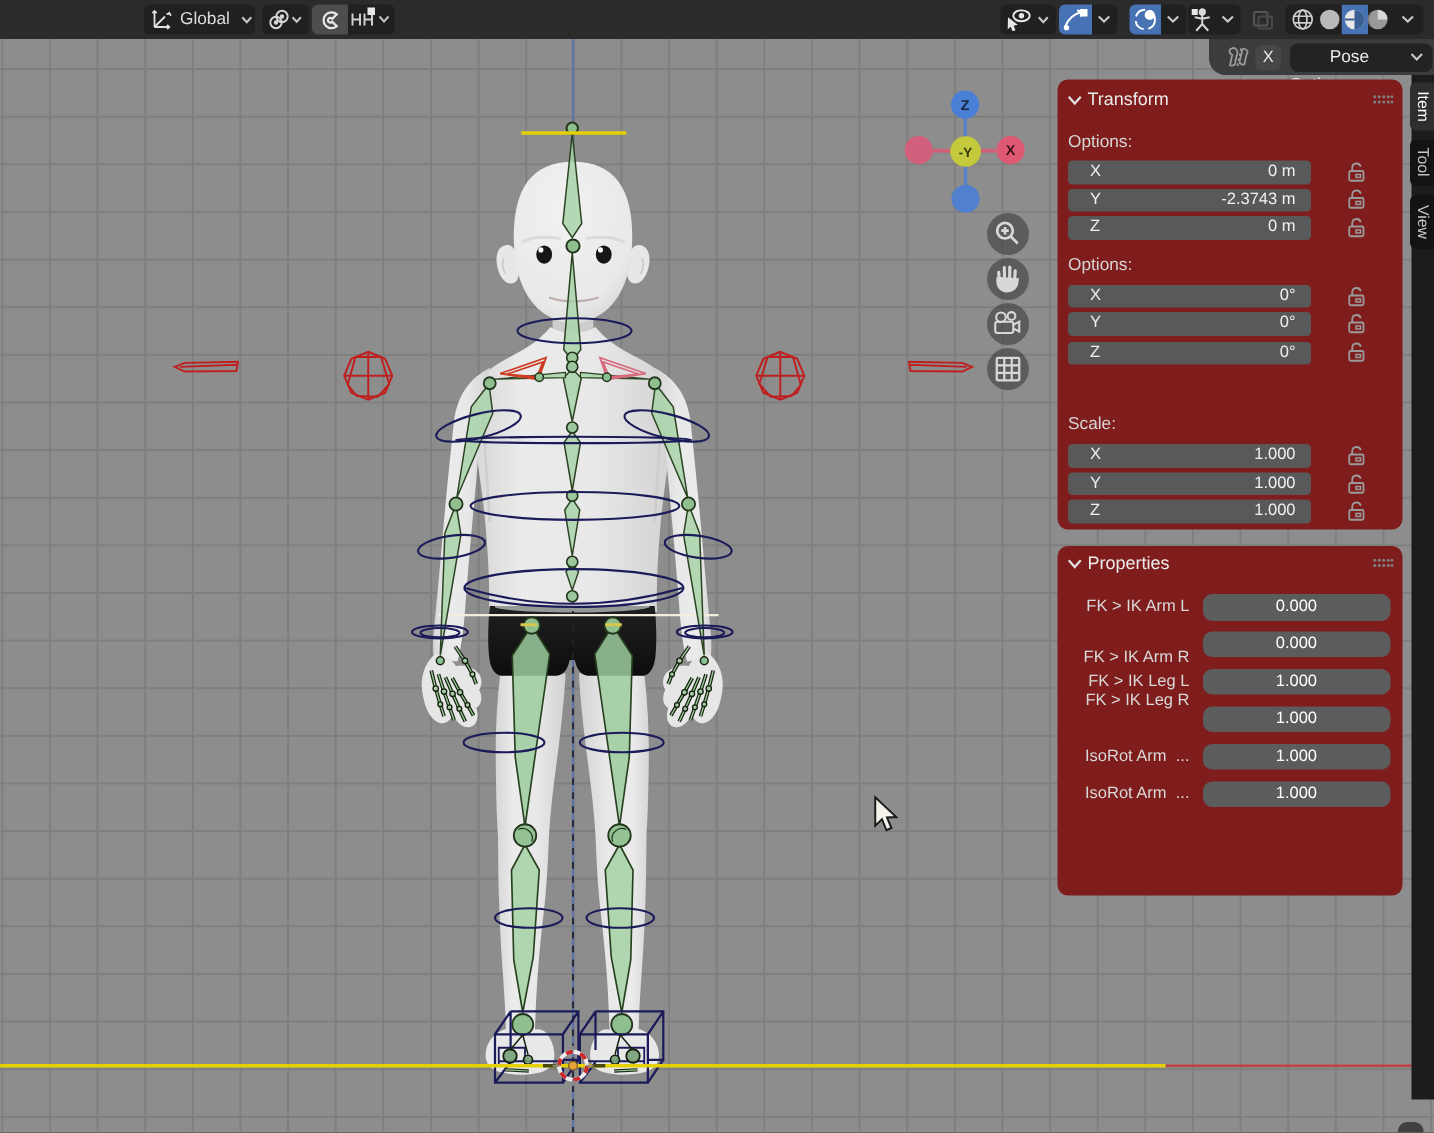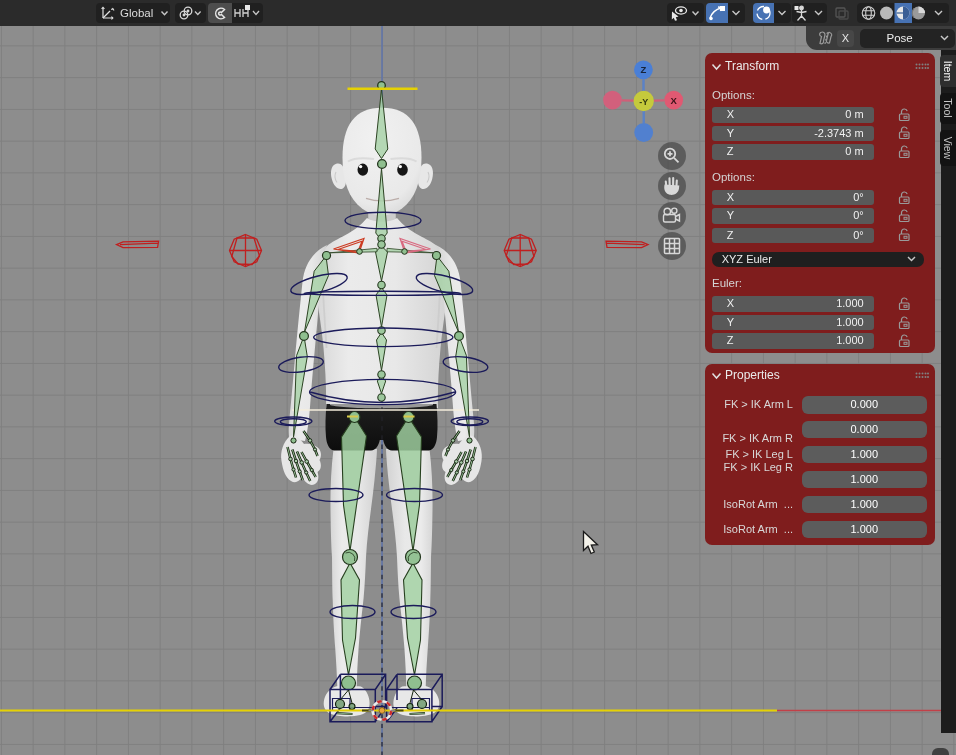--- a/index.html
+++ b/index.html
@@ -483,27 +483,21 @@
         <rect x="8" y="9.3" width="3" height="2" stroke-width="1"></rect>
       </g>
     </svg>
  <svg class="lock" style="top:174.7px">
       <g stroke="#9a9a9a" fill="none" stroke-width="1.2">
         <rect x="3.5" y="7" width="9.5" height="6.5" rx="1"></rect>
         <path d="M5.5 7 L5.5 4.6 A2.9 2.9 0 0 1 11.2 4.2"></path>
         <rect x="8" y="9.3" width="3" height="2" stroke-width="1"></rect>
       </g>
     </svg>
- <div class="abs" style="left:6.7px;top:199.3px;width:212px;height:15px;background:#1f1f1f;border-radius:7px;color:#ececec;font-size:11px;line-height:15px">
-  <span style="margin-left:10px">XYZ Euler</span>
-  <svg width="9" height="7" style="position:absolute;right:8px;top:4.5px">
-        <path d="M1 1 L4.5 4.6 L8 1" stroke="#c8c8c8" stroke-width="1.4" fill="none"></path>
-      </svg>
- </div>
- <span class="abs" style="left:7px;top:224px;font-size:11.5px">Euler:</span>
+ <span class="abs" style="left:7px;top:224px;font-size:11.5px">Scale:</span>
  <div class="num" style="left:6.7px;top:243.9px;width:162px">
       <span class="vx">X</span>
       <span class="vv">1.000</span>
     </div>
  <div class="num" style="left:6.7px;top:262.4px;width:162px">
       <span class="vx">Y</span>
       <span class="vv">1.000</span>
     </div>
  <div class="num" style="left:6.7px;top:280.9px;width:162px">
       <span class="vx">Z</span>
@@ -524,21 +518,21 @@
       </g>
     </svg>
  <svg class="lock" style="top:280.6px">
       <g stroke="#9a9a9a" fill="none" stroke-width="1.2">
         <rect x="3.5" y="7" width="9.5" height="6.5" rx="1"></rect>
         <path d="M5.5 7 L5.5 4.6 A2.9 2.9 0 0 1 11.2 4.2"></path>
         <rect x="8" y="9.3" width="3" height="2" stroke-width="1"></rect>
       </g>
     </svg>
 </div>
-<div id="panelP" class="abs panel" style="left:705px;top:363.5px;width:230px;height:181px">
+<div id="panelP" class="abs panel" style="left:705px;top:363.5px;width:230px;height:233px">
  <svg class="abs" style="left:6px;top:7px" width="11" height="9">
       <path d="M1.5 2.5 L5.5 7 L9.5 2.5" stroke="#e0e0e0" stroke-width="1.5" fill="none"></path>
     </svg>
  <span class="abs" style="left:20px;top:4px;color:#eaeaea;font-size:12px">Properties</span>
  <svg class="abs" style="left:210px;top:8px" width="14" height="8">
       <g fill="#808080">
         <circle cx="1.5" cy="1.5" r="1"></circle>
         <circle cx="4.5" cy="1.5" r="1"></circle>
         <circle cx="7.5" cy="1.5" r="1"></circle>
         <circle cx="10.5" cy="1.5" r="1"></circle>

